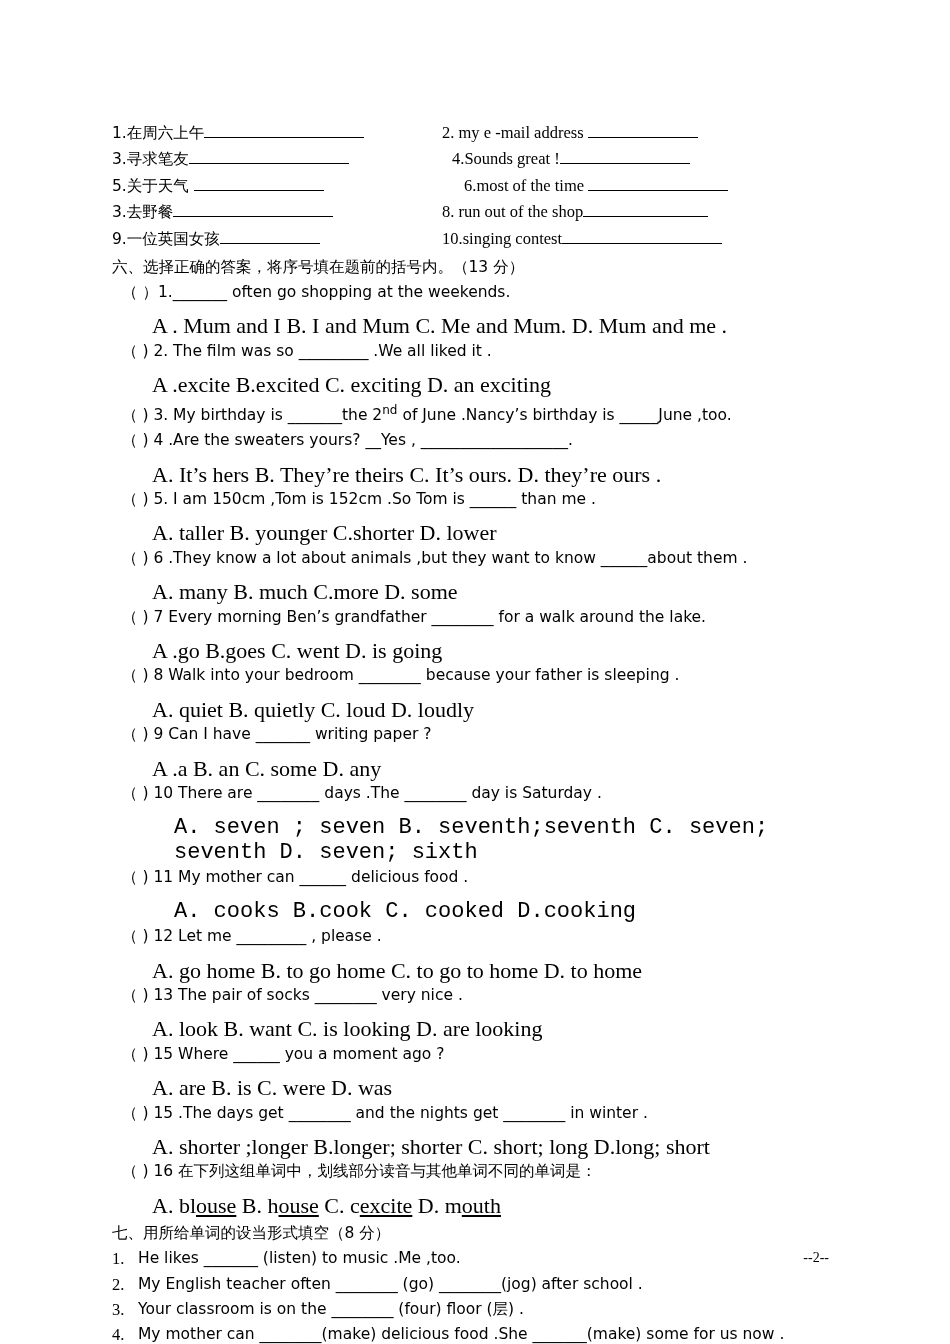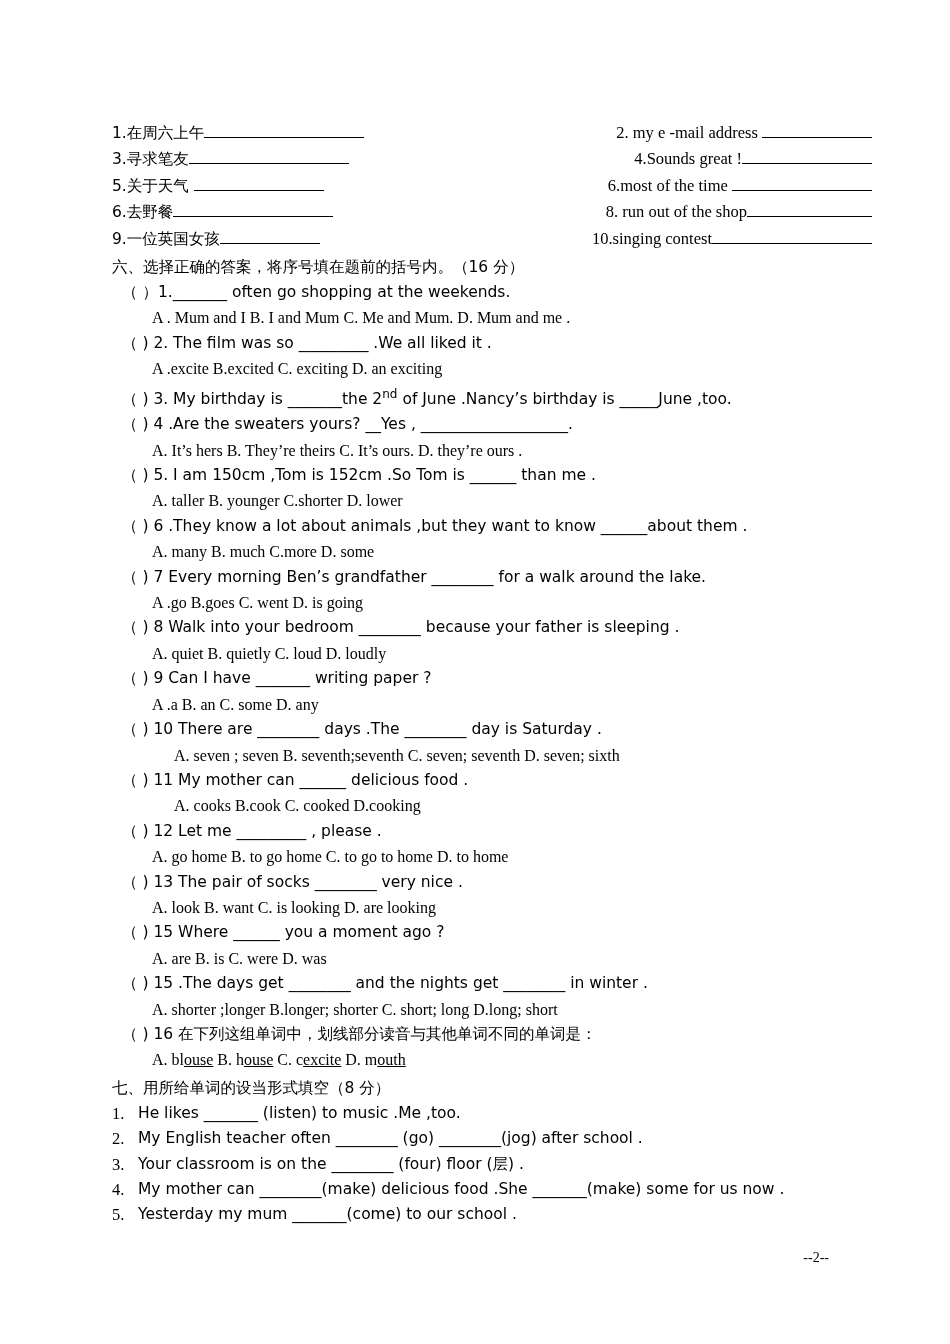--- a/index.html
+++ b/index.html
@@ -34,47 +34,48 @@
     display: flex;
     font-size: 16.5px;
     line-height: 25.4px;
   }
   .fill-left {
     width: 330px;
     flex: none;
   }
   .fill-right {
     flex: 1;
-    text-align: right;
   }
   .u {
     text-decoration: underline;
   }
   .blank {
     display: inline-block;
     border-bottom: 1px solid #000;
     vertical-align: baseline;
   }
   .sec-head {
     font-size: 16.5px;
     line-height: 26px;
     margin-top: 2px;
   }
   .q-row {
     font-size: 16.5px;
     line-height: 25.4px;
     padding-left: 10px;
   }
   .opt-row {
-    font-size: 16px;
+    font-size: 22px;
     line-height: 25.4px;
     padding-left: 40px;
+    margin-top: 8px;
   }
   .opt-row.deep {
     padding-left: 62px;
+    font-family: Liberation Mono, monospace;
   }
   .num-row {
     font-size: 16.5px;
     line-height: 25.4px;
     display: flex;
   }
   .num-row .n {
     width: 26px;
     flex: none;
   }
@@ -107,30 +108,30 @@
       </div>
       <div class="fill-row">
         <div class="fill-left"><span class="cn">3.寻求笔友</span><span class="blank" style="width:160px"></span></div>
         <div class="fill-right"><span style="padding-left:10px">4.Sounds  great !</span><span class="blank" style="width:130px"></span></div>
       </div>
       <div class="fill-row">
         <div class="fill-left"><span class="cn">5.关于天气 </span><span class="blank" style="width:130px"></span></div>
         <div class="fill-right"><span style="padding-left:22px">6.most of the time </span><span class="blank" style="width:140px"></span></div>
       </div>
       <div class="fill-row">
-        <div class="fill-left"><span class="cn">6.去野餐</span><span class="blank" style="width:160px"></span></div>
+        <div class="fill-left"><span class="cn">3.去野餐</span><span class="blank" style="width:160px"></span></div>
         <div class="fill-right"><span>8. run out of the shop</span><span class="blank" style="width:125px"></span></div>
       </div>
       <div class="fill-row">
         <div class="fill-left"><span class="cn">9.一位英国女孩</span><span class="blank" style="width:100px"></span></div>
         <div class="fill-right"><span>10.singing contest</span><span class="blank" style="width:160px"></span></div>
       </div>
     </div>
 
-    <div class="sec-head cn">六、选择正确的答案，将序号填在题前的括号内。（16 分）</div>
+    <div class="sec-head cn">六、选择正确的答案，将序号填在题前的括号内。（13 分）</div>
 
     <div>
 
       <div class="q-row cn">（   ）1._______ often go shopping at the weekends.</div>
       <div class="opt-row">A . Mum and I  B. I and Mum  C. Me and Mum.   D. Mum and me .</div>
 
       <div class="q-row cn">（    ) 2. The film was so _________ .We all liked it .</div>
       <div class="opt-row">A .excite      B.excited      C. exciting      D. an exciting</div>
 
       <div class="q-row cn">（    ) 3. My birthday is _______the 2<sup>nd</sup> of June .Nancy’s birthday is _____June ,too.</div>

